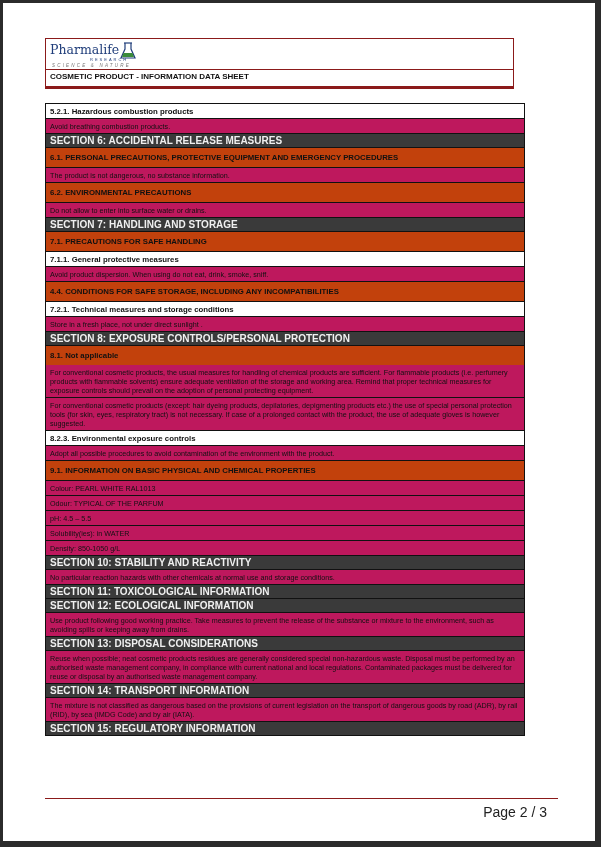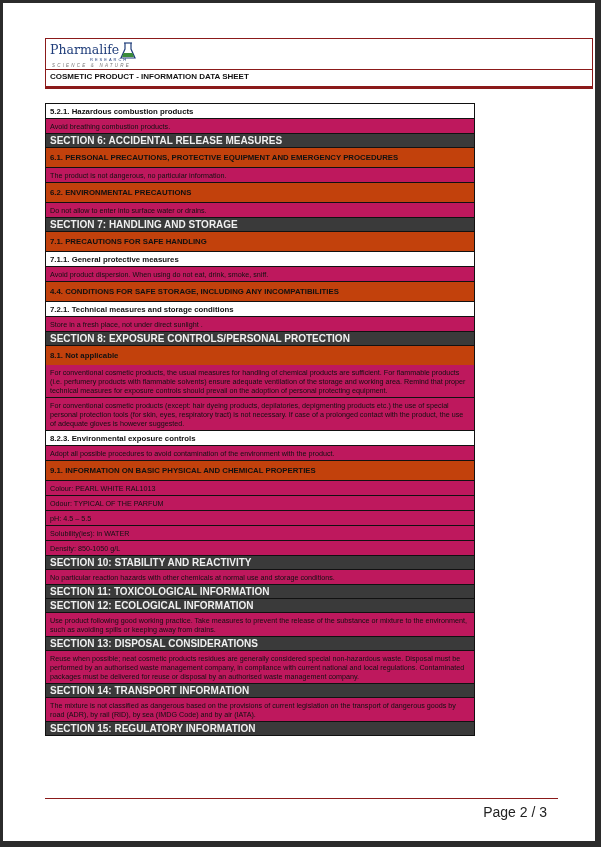--- a/index.html
+++ b/index.html
@@ -9,21 +9,21 @@
     font-family: "Liberation Sans", sans-serif;
     position: relative; overflow: hidden;
   }
   .page {
     position: absolute; left: 3px; top: 3px;
     width: 592px; height: 838px;
     background: #ffffff;
   }
   .header {
     position: absolute; left: 42px; top: 35px;
-    width: 548px; height: 51px;
+    width: 469px; height: 51px;
     border: 1px solid #8b1a1a;
     border-bottom: 3px solid #8b1a1a;
     box-sizing: border-box;
   }
   .logo {
     position: absolute; left: 4px; top: 3px; height: 30px; width: 100px;
   }
   .logo-name {
     position: absolute; left: 0; top: 0;
     font-family: "DejaVu Serif", serif;
@@ -40,21 +40,21 @@
   .logo-flask { position: absolute; left: 70px; top: 0px; width: 16px; height: 18px; }
   .header-divider {
     position: absolute; left: 0; right: 0; top: 30px;
     border-top: 1px solid #8b1a1a;
   }
   .header-title {
     position: absolute; left: 4px; top: 33px;
     font-size: 8px; font-weight: bold; color: #111;
   }
   .content {
-    position: absolute; left: 42px; top: 100px; width: 430px;
+    position: absolute; left: 42px; top: 100px; width: 480px;
     border: 1px solid #111; box-sizing: border-box;
   }
   .row {
     border-bottom: 1px solid #111;
     font-size: 7.2px; line-height: 9px;
     padding: 2px 4px; color: #111;
   }
   .row:last-child { border-bottom: none; }
   .row.section {
     background: #3a3a3a; color: #f0f0f0; font-weight: bold; font-size: 10px;
@@ -92,21 +92,21 @@
     </div>
     <div class="header-divider"></div>
     <div class="header-title">COSMETIC PRODUCT - INFORMATION DATA SHEET</div>
   </div>
 
   <div class="content" id="content">
       <div class="row subsub">5.2.1. Hazardous combustion products</div>
       <div class="row text">Avoid breathing combustion products.</div>
       <div class="row section">SECTION 6: ACCIDENTAL RELEASE MEASURES</div>
       <div class="row sub">6.1. PERSONAL PRECAUTIONS, PROTECTIVE EQUIPMENT AND EMERGENCY PROCEDURES</div>
-      <div class="row text">The product is not dangerous, no particular information.</div>
+      <div class="row text">The product is not dangerous, no substance information.</div>
       <div class="row sub">6.2. ENVIRONMENTAL PRECAUTIONS</div>
       <div class="row text">Do not allow to enter into surface water or drains.</div>
       <div class="row section">SECTION 7: HANDLING AND STORAGE</div>
       <div class="row sub">7.1. PRECAUTIONS FOR SAFE HANDLING</div>
       <div class="row subsub">7.1.1. General protective measures</div>
       <div class="row text">Avoid product dispersion. When using do not eat, drink, smoke, sniff.</div>
       <div class="row sub">4.4. CONDITIONS FOR SAFE STORAGE, INCLUDING ANY INCOMPATIBILITIES</div>
       <div class="row subsub">7.2.1. Technical measures and storage conditions</div>
       <div class="row text">Store in a fresh place, not under direct sunlight .</div>
       <div class="row section">SECTION 8: EXPOSURE CONTROLS/PERSONAL PROTECTION</div>

